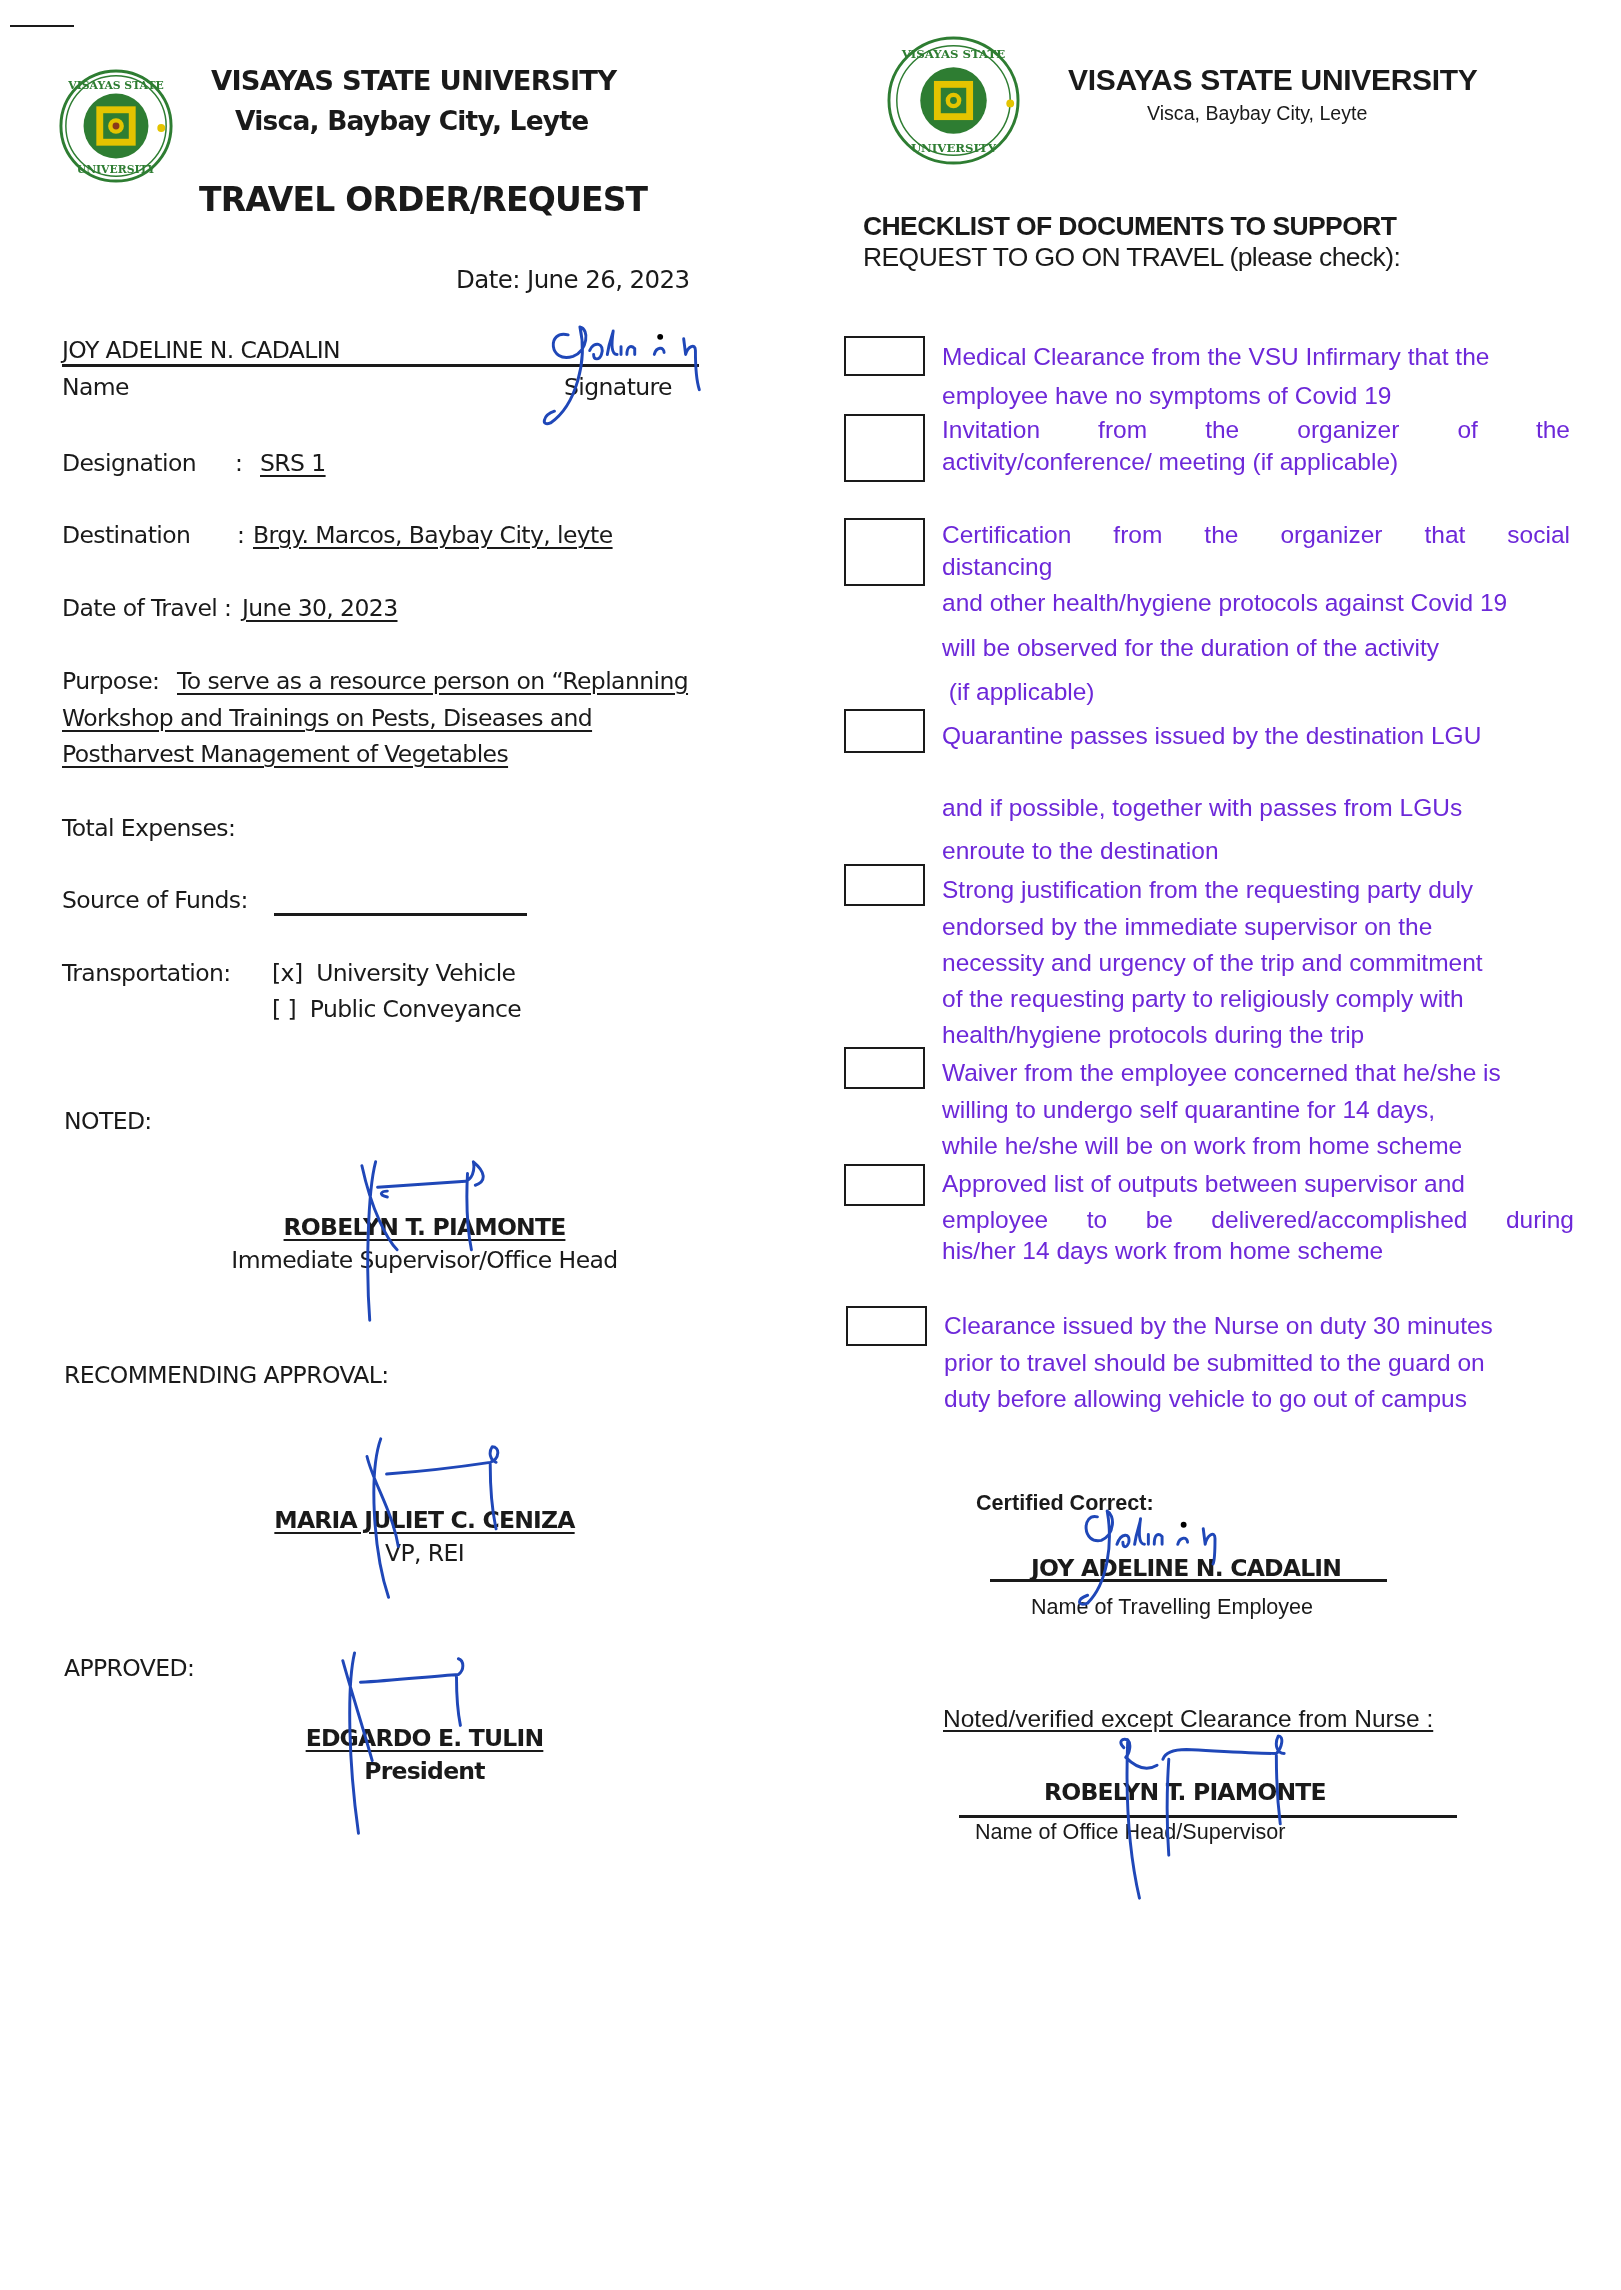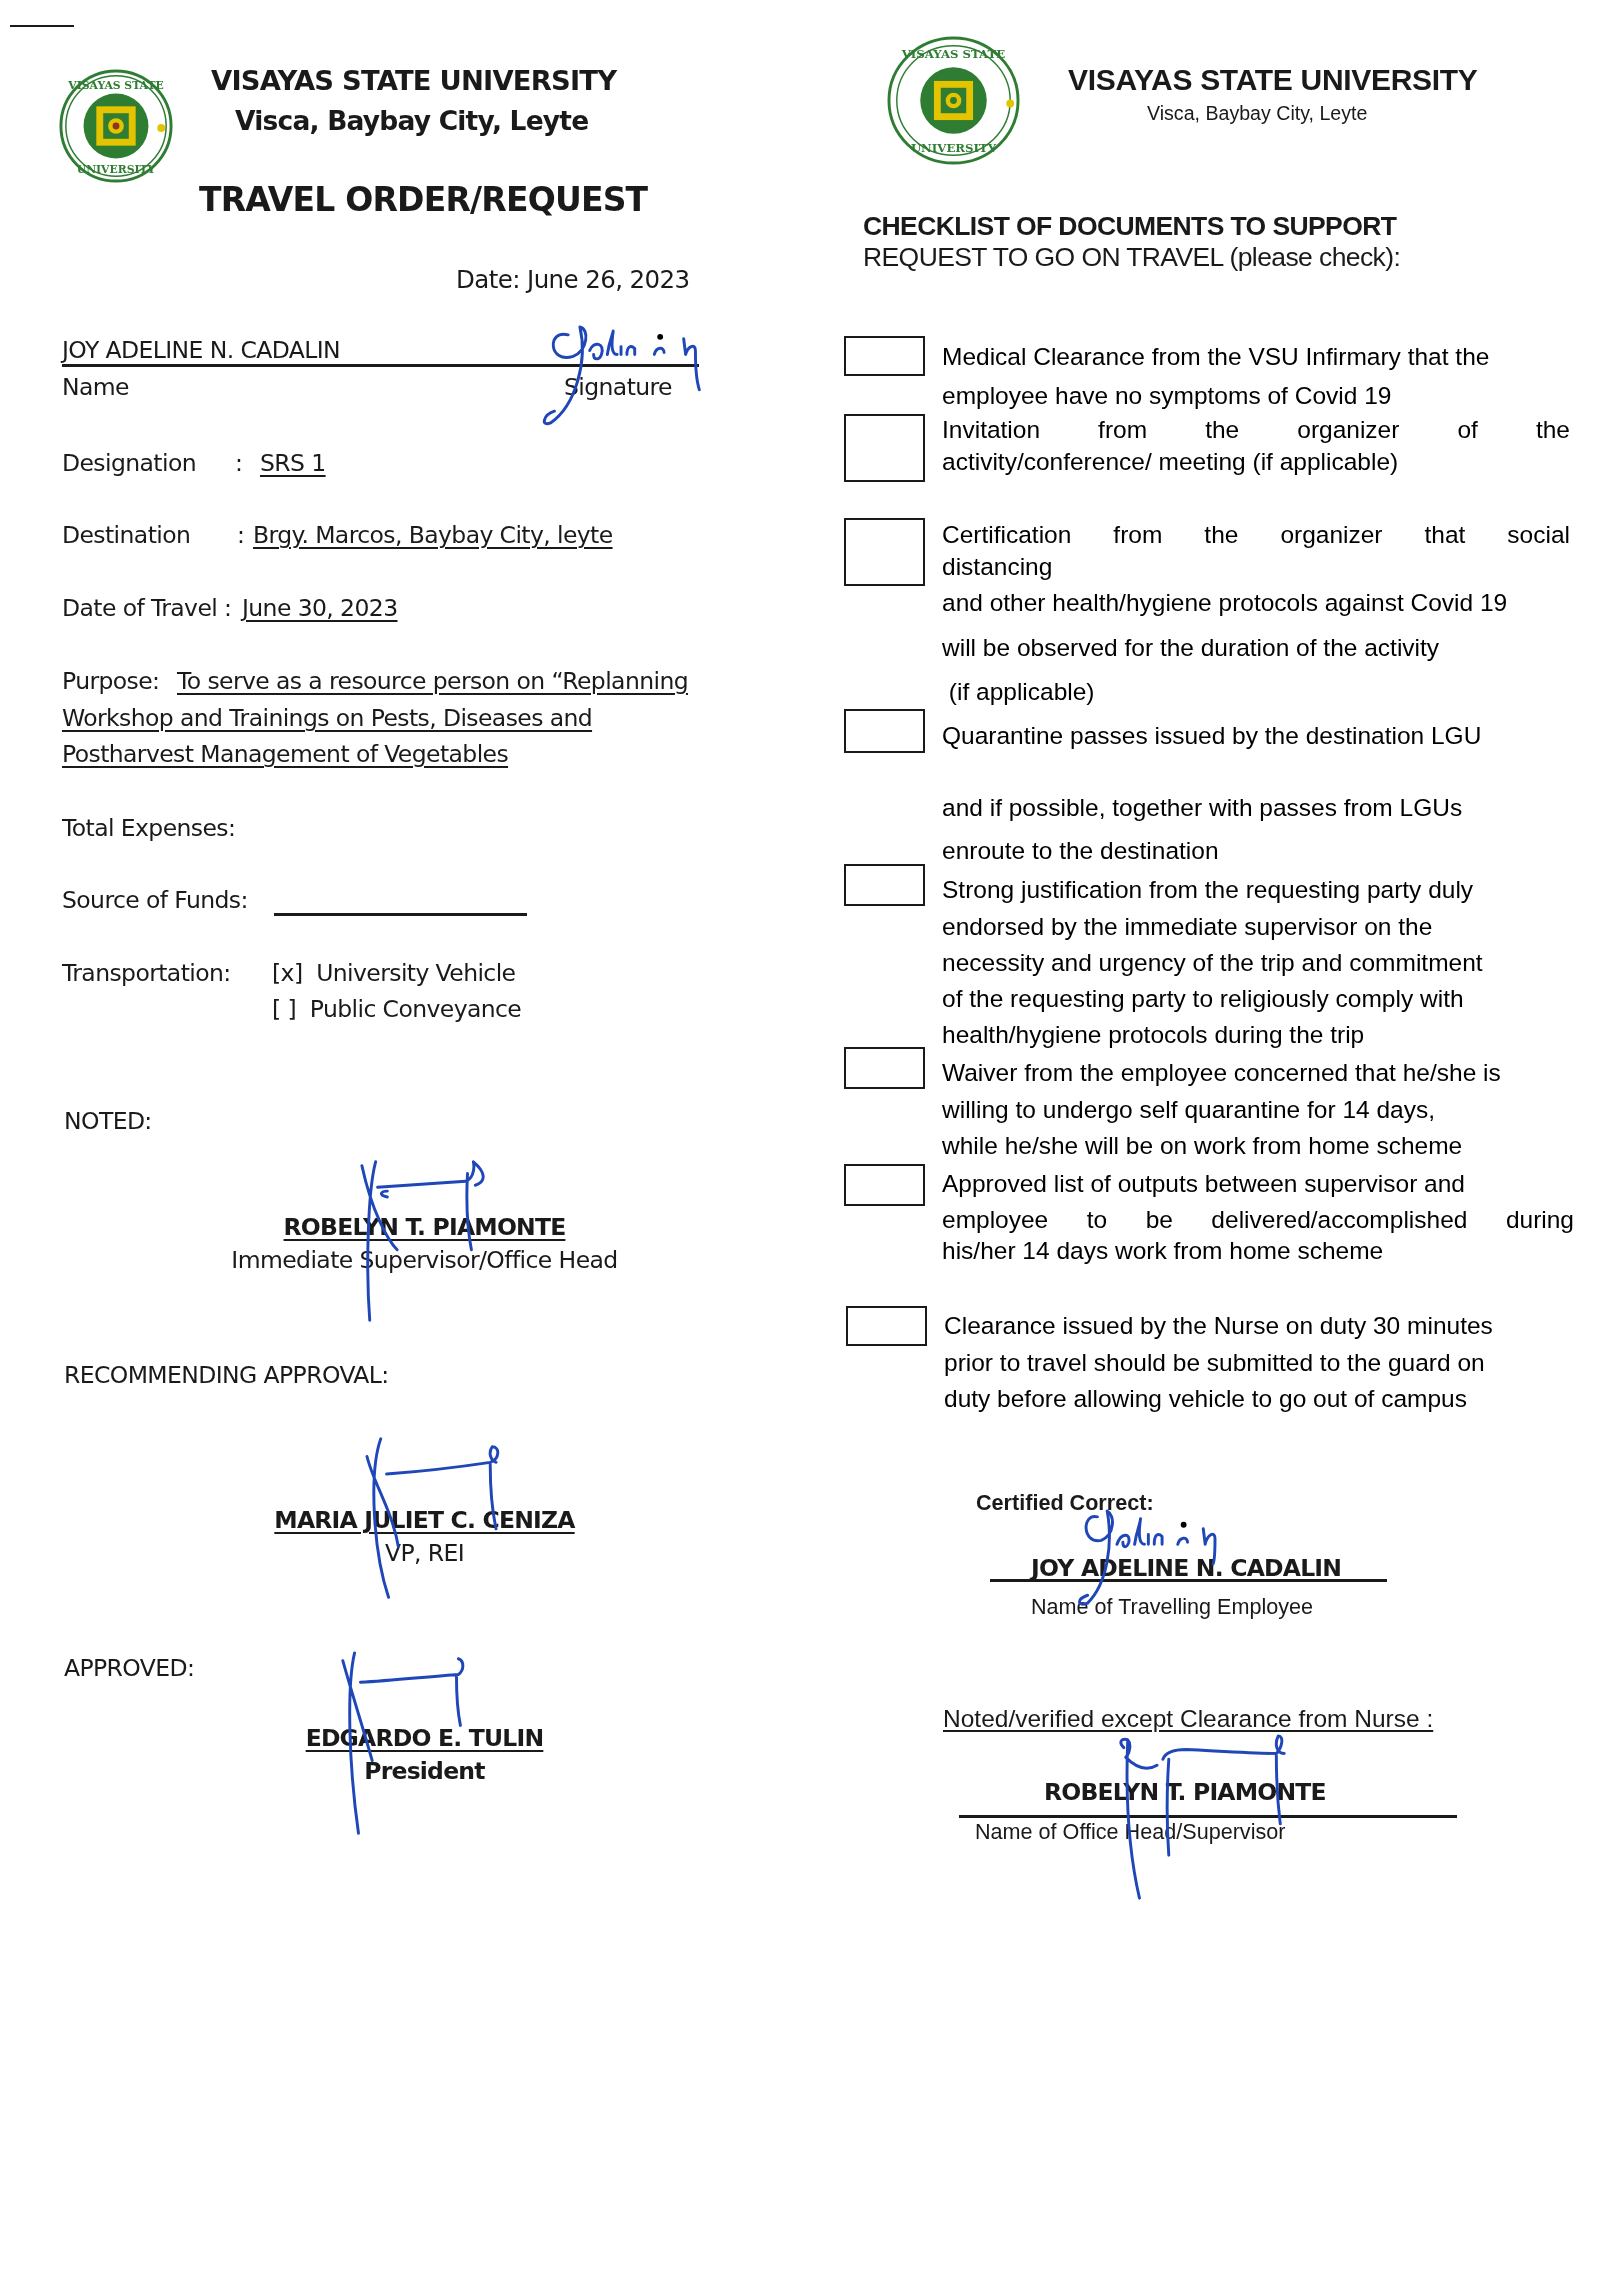--- a/index.html
+++ b/index.html
@@ -2,21 +2,21 @@
 <html><head>
 <meta charset="utf-8">
 <style>
   html, body { margin:0; padding:0; background:#ffffff; }
   body { width:1621px; height:2291px; position:relative; overflow:hidden; color:#1a1a1a; }
   .abs { position:absolute; white-space:nowrap; }
   .cal { font-family:"Liberation Sans", sans-serif; }
   .lbl { font-family:"DejaVu Sans", sans-serif; font-size:23.5px; letter-spacing:-0.6px; }
   .hdr { font-family:"DejaVu Sans", sans-serif; font-weight:bold; letter-spacing:-0.8px; }
   .ul { text-decoration:underline; text-underline-offset:3.9px; text-decoration-thickness:2px; }
-  .rt { font-family:"Liberation Sans", sans-serif; font-size:24.5px; color:#000000; }
+  .rt { font-family:"Liberation Sans", sans-serif; font-size:24.5px; color:#6d28d9; }
   .box { position:absolute; border:2.9px solid #1a1a1a; box-sizing:border-box; background:#fff; }
   .line { position:absolute; height:2.9px; background:#1a1a1a; }
   .just { text-align:justify; text-align-last:justify; white-space:normal; }
   .sig { position:absolute; pointer-events:none; }
   .sig path { fill:none; stroke:#1f47b8; stroke-width:3; stroke-linecap:round; stroke-linejoin:round; }
   .center { text-align:center; }
 </style>
 </head>
 <body>
 

